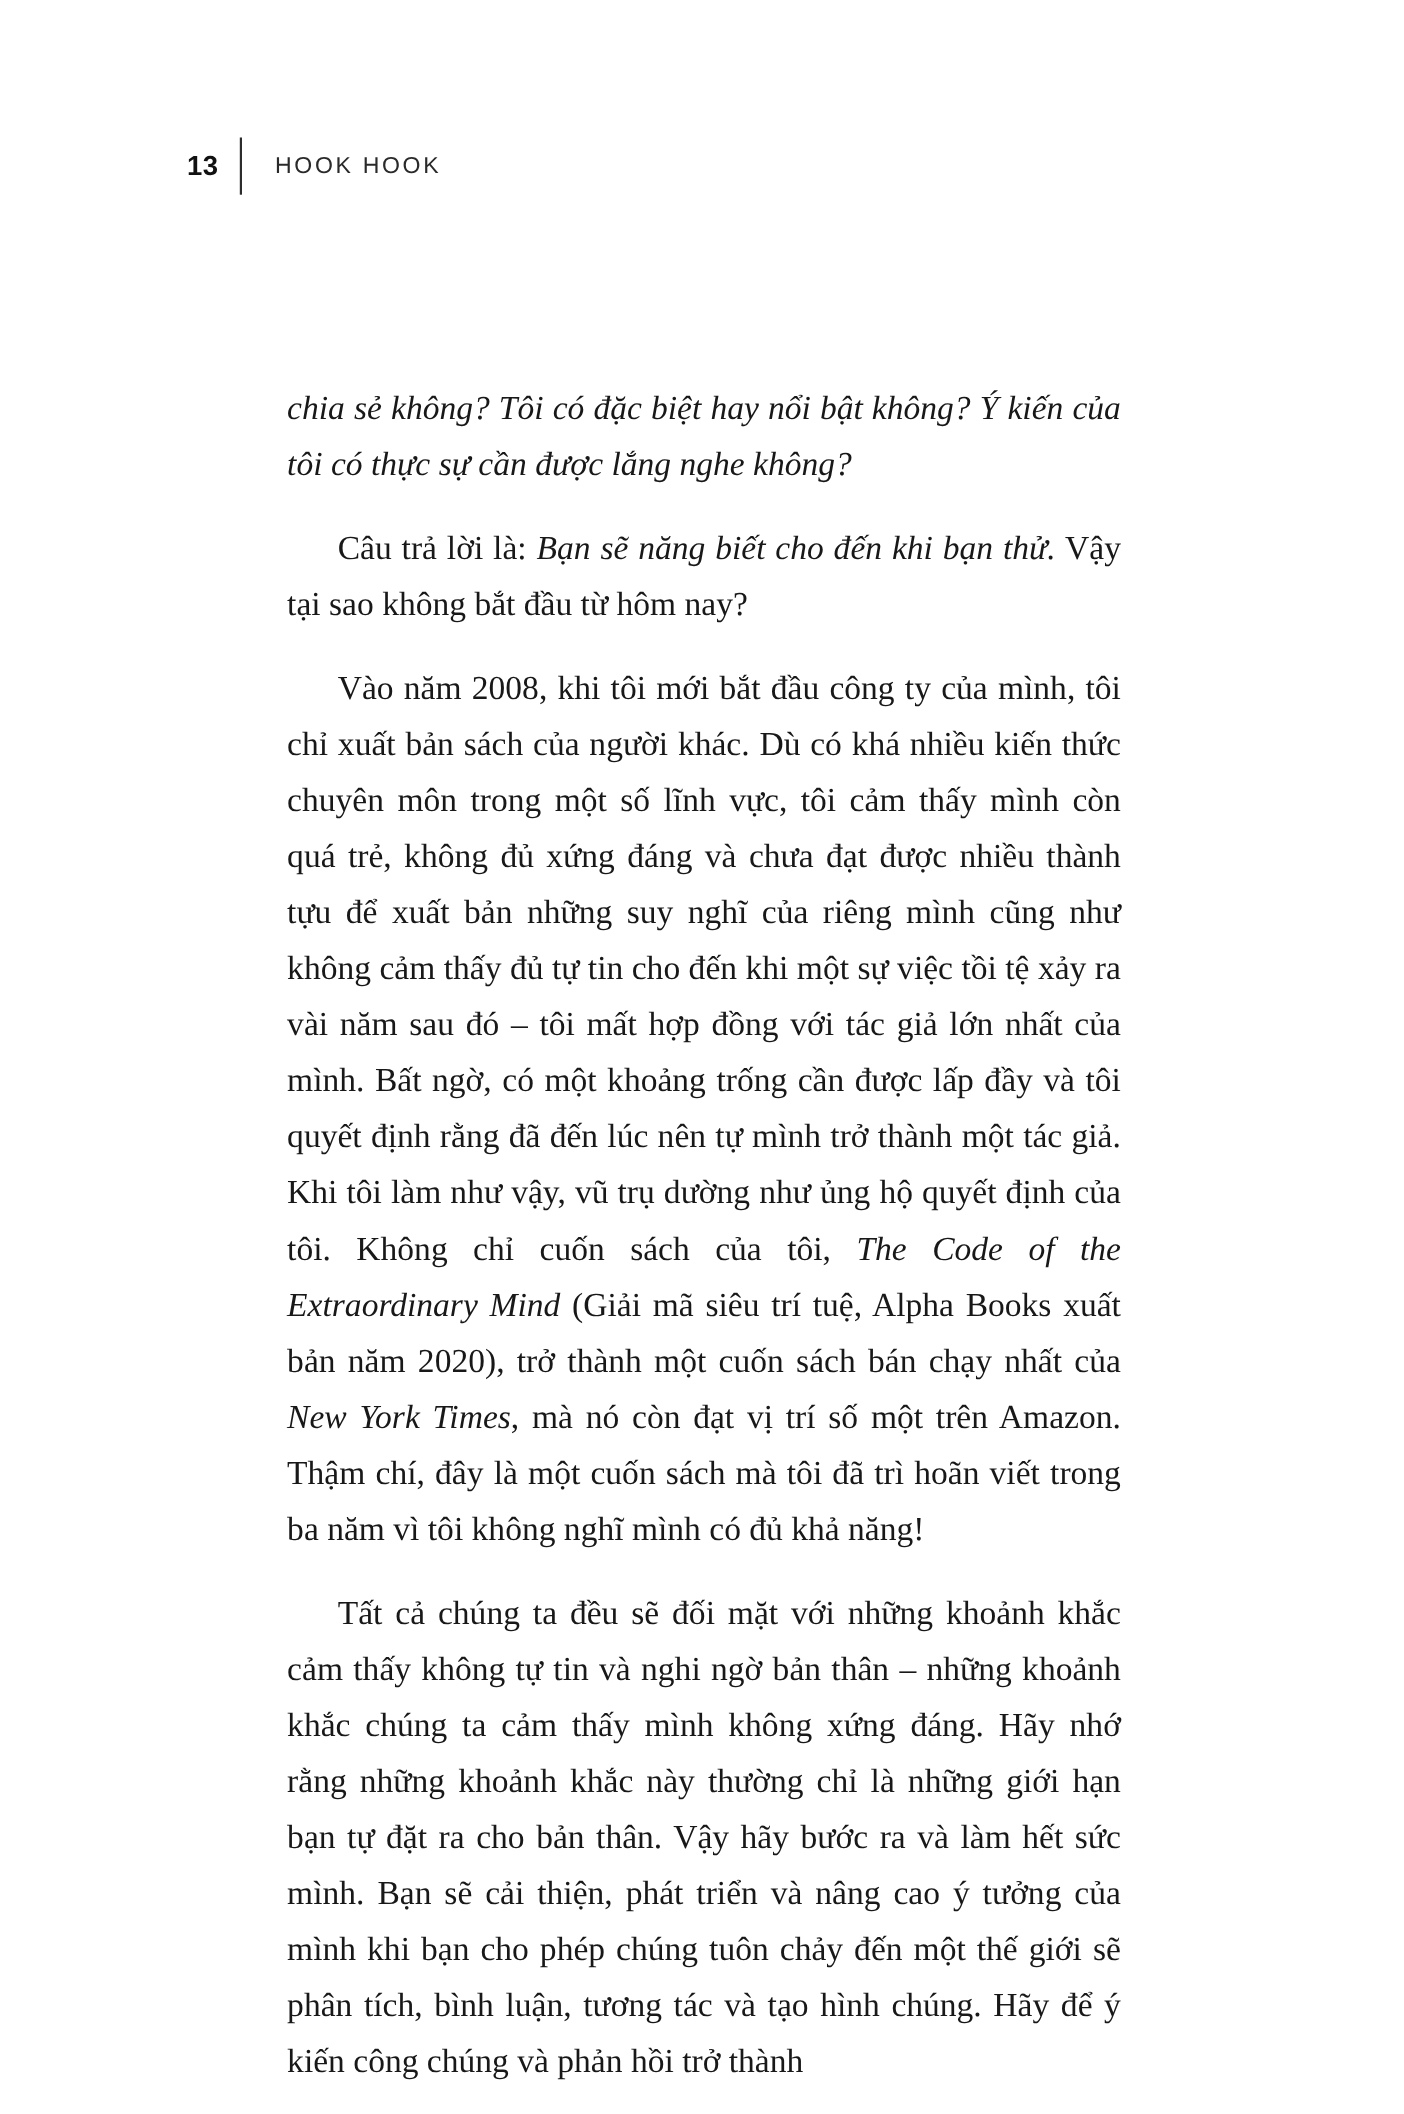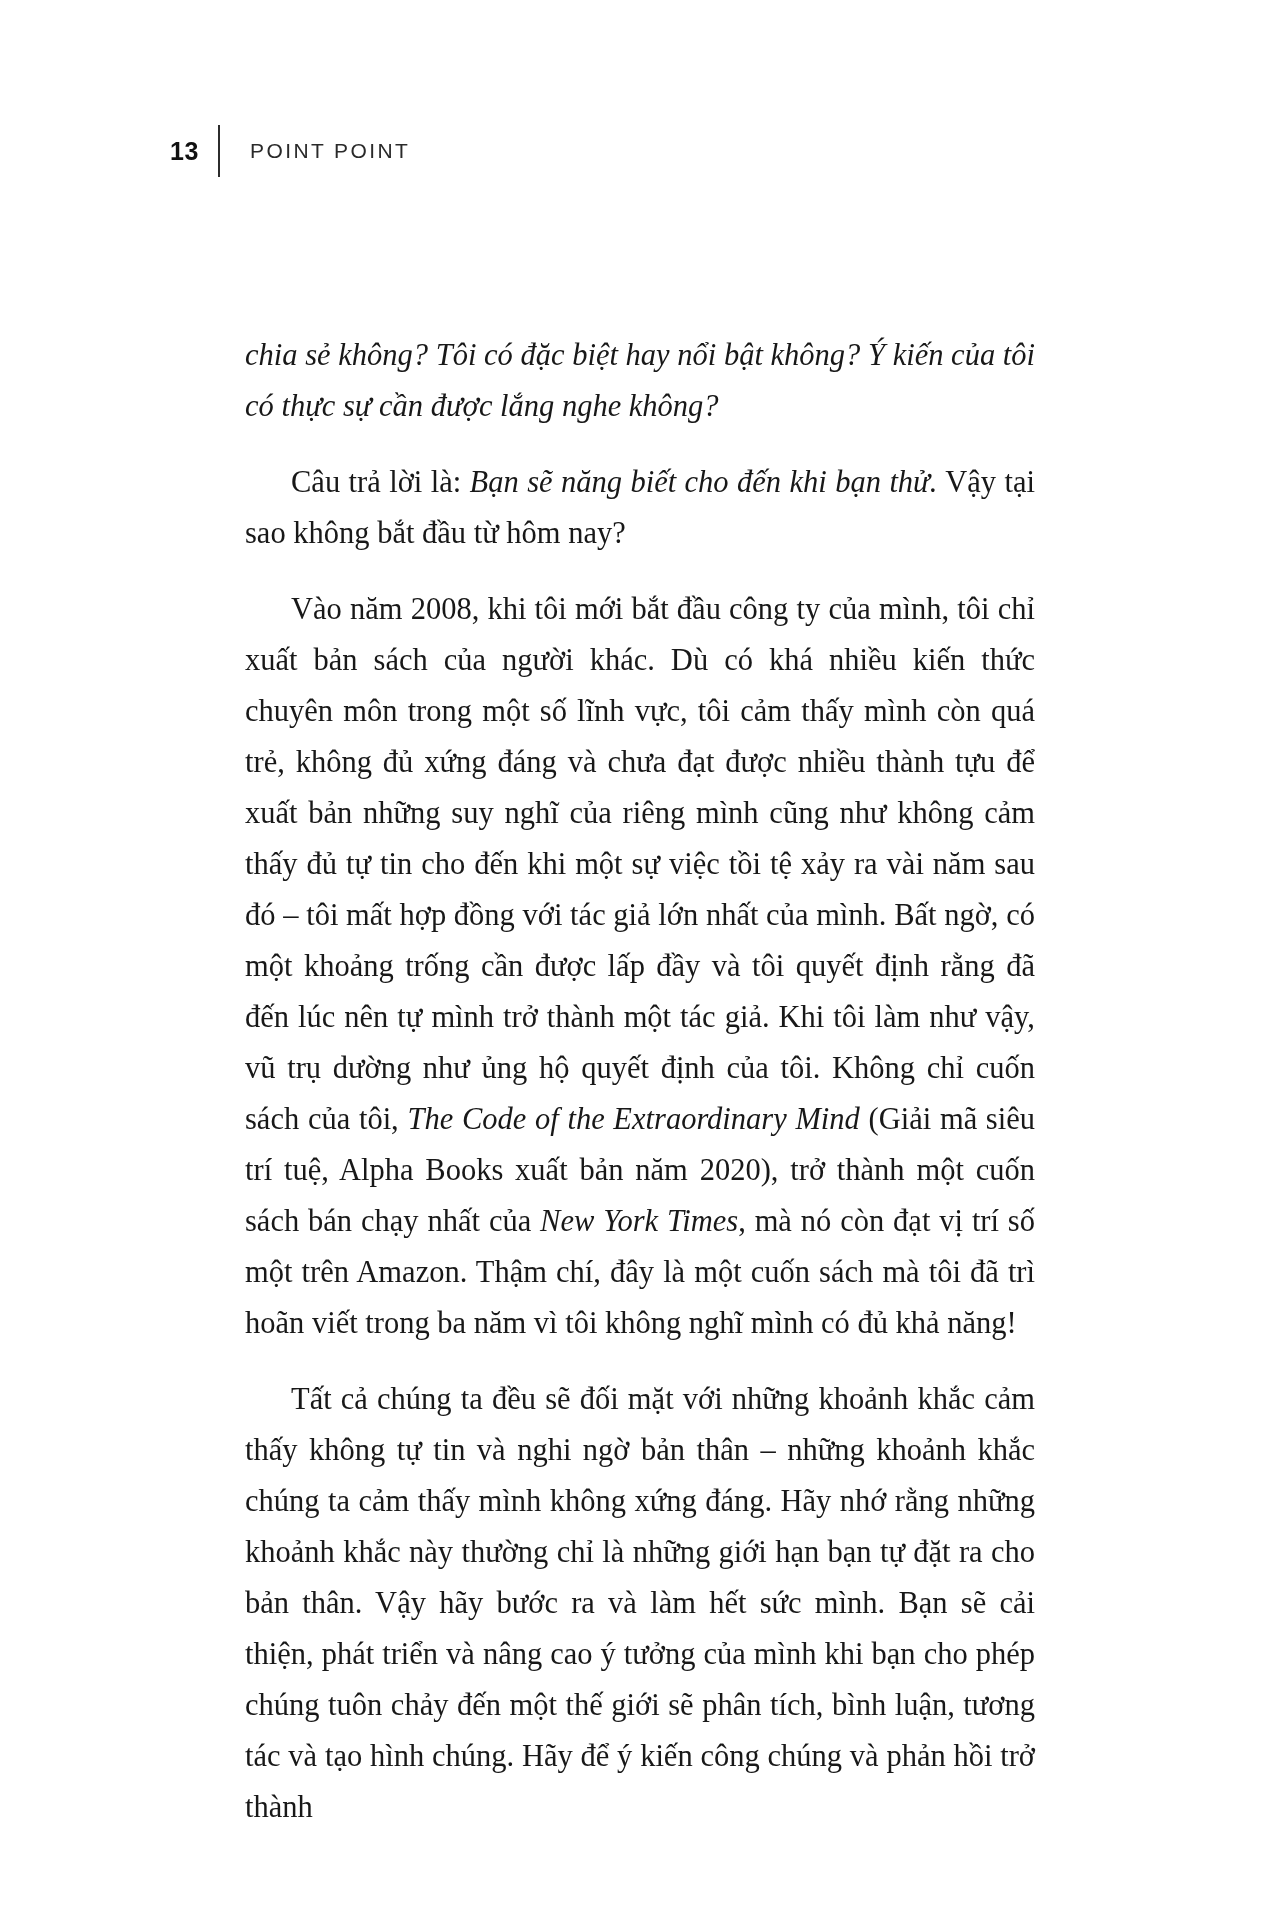--- a/index.html
+++ b/index.html
@@ -58,21 +58,21 @@
 
   
   .column {
     position: absolute;
     top: 330px;
     left: 245px;
     width: 790px;
   }
 
   p.para {
-    margin: 0;
+    margin: 16px;
     font-size: 30.5px;
     line-height: 51px;
     text-align: justify;
     text-justify: inter-word;
     color: #181818;
     hyphens: none;
   }
   p.para.italic {
     font-style: italic;
   }
@@ -87,21 +87,21 @@
   }
 </style>
 </head>
 <body>
 
 <div class="page">
 
   <div class="runhead">
     <div class="folio">13</div>
     <div class="rule-v"></div>
-    <div class="booktitle">POINT POINT</div>
+    <div class="booktitle">HOOK HOOK</div>
   </div>
 
   <div class="column">
 
     <p class="para italic">chia sẻ không? Tôi có đặc biệt hay nổi bật không? Ý kiến của tôi có thực sự cần được lắng nghe không?</p>
 
     <p class="para gap indent"><span>Câu trả lời là:</span> <em class="ital">Bạn sẽ năng biết cho đến khi bạn thử.</em> <span>Vậy tại sao không bắt đầu từ hôm nay?</span></p>
 
     <p class="para gap indent"><span>Vào năm 2008, khi tôi mới bắt đầu công ty của mình, tôi chỉ xuất bản sách của người khác. Dù có khá nhiều kiến thức chuyên môn trong một số lĩnh vực, tôi cảm thấy mình còn quá trẻ, không đủ xứng đáng và chưa đạt được nhiều thành tựu để xuất bản những suy nghĩ của riêng mình cũng như không cảm thấy đủ tự tin cho đến khi một sự việc tồi tệ xảy ra vài năm sau đó – tôi mất hợp đồng với tác giả lớn nhất của mình. Bất ngờ, có một khoảng trống cần được lấp đầy và tôi quyết định rằng đã đến lúc nên tự mình trở thành một tác giả. Khi tôi làm như vậy, vũ trụ dường như ủng hộ quyết định của tôi. Không chỉ cuốn sách của tôi, </span><em class="ital">The Code of the Extraordinary Mind</em><span> (Giải mã siêu trí tuệ, Alpha Books xuất bản năm 2020), trở thành một cuốn sách bán chạy nhất của </span><em class="ital">New York Times</em><span>, mà nó còn đạt vị trí số một trên Amazon. Thậm chí, đây là một cuốn sách mà tôi đã trì hoãn viết trong ba năm vì tôi không nghĩ mình có đủ khả năng!</span></p>
 

